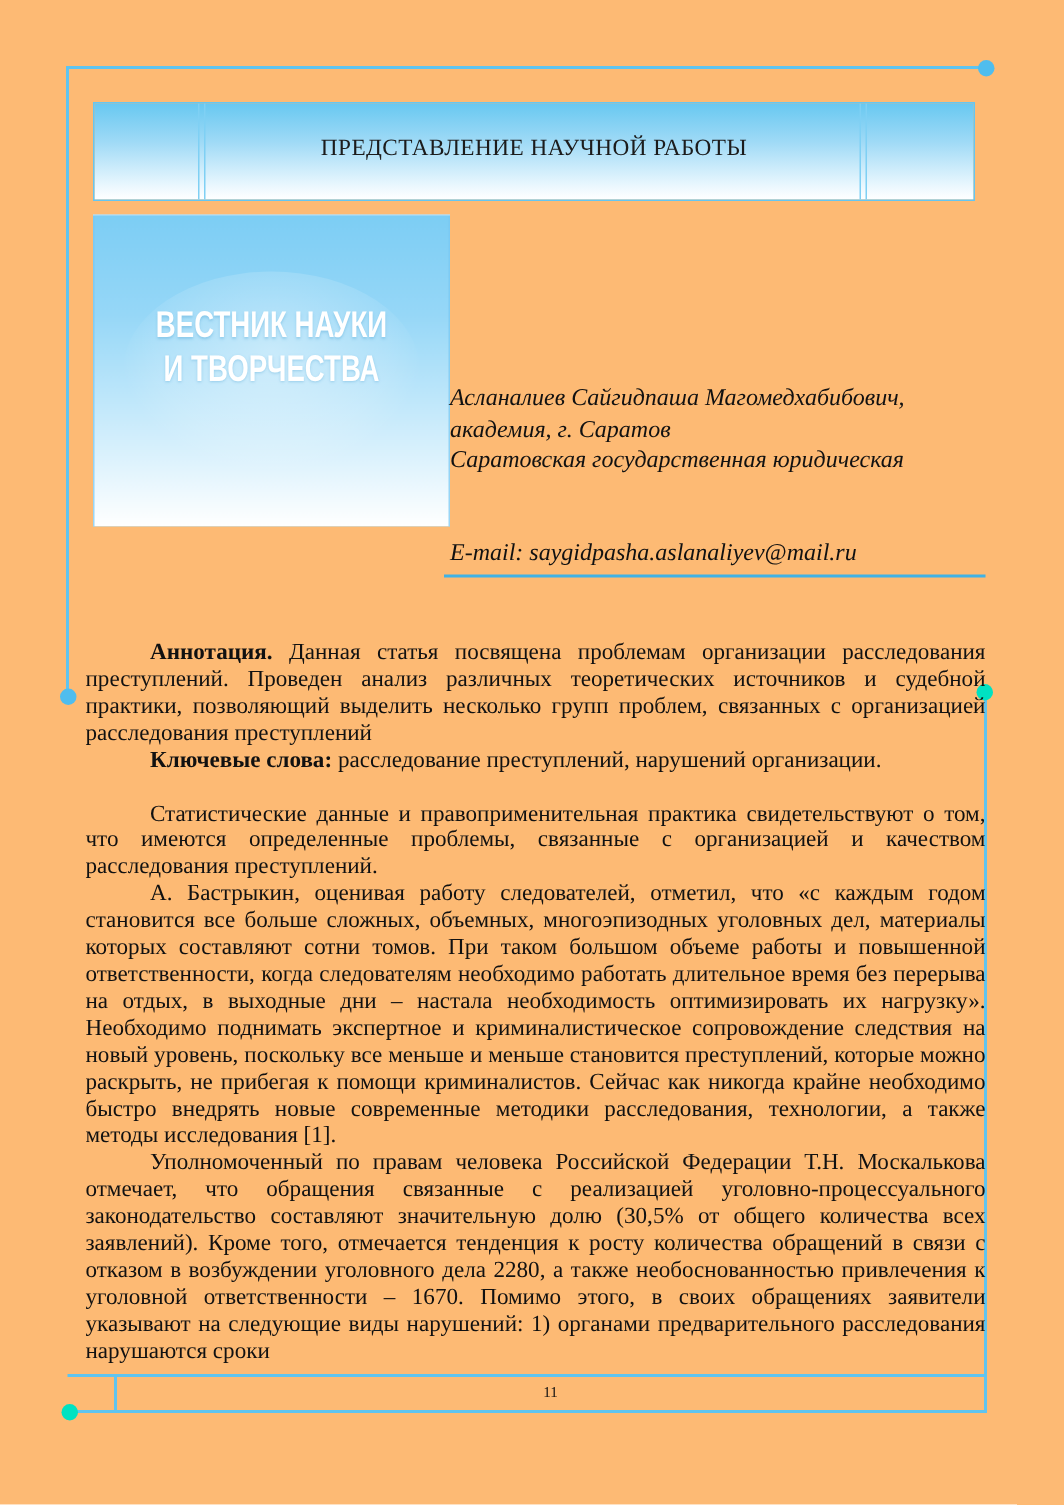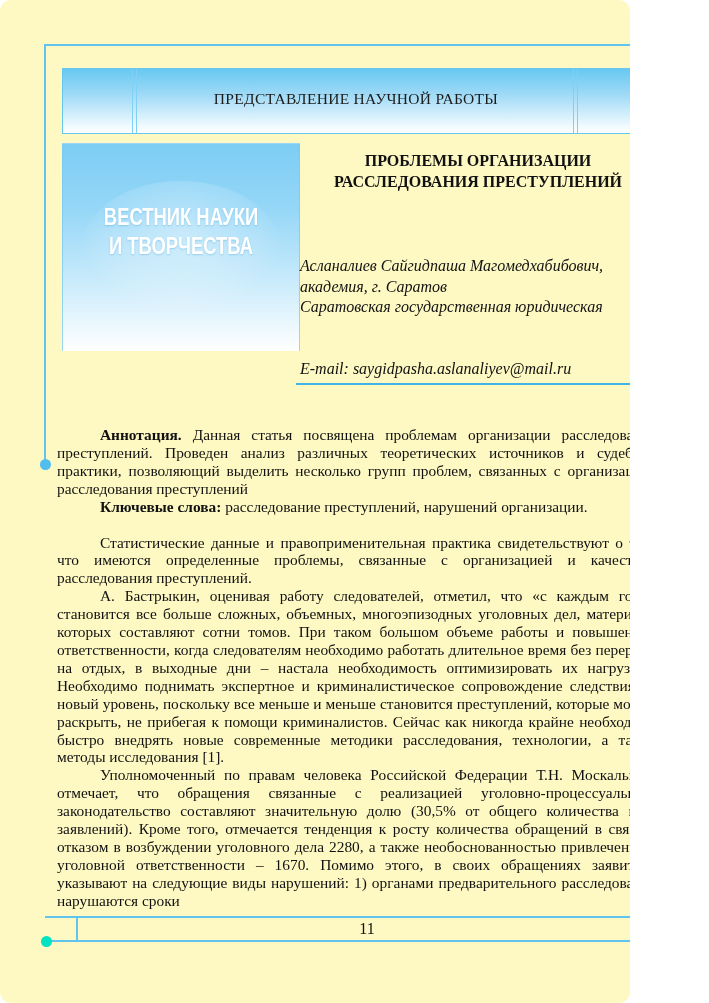--- a/index.html
+++ b/index.html
@@ -1,17 +1,17 @@
 <!DOCTYPE html>
 <html><head>
 <meta charset="utf-8">
 <style>
   html,body{margin:0;padding:0;background:#ffffff;}
-  #page{position:relative;width:630px;height:1003px;background:#fef9c3;overflow:hidden;
-        font-family:"Liberation Serif",serif;color:#1a1a1a;border-radius:11px;}
+  #page{position:relative;width:709px;height:1003px;background:#fdba74;overflow:hidden;
+        font-family:"Liberation Serif",serif;color:#1a1a1a;}
 
   
   .hline,.vline{position:absolute;background:#5fc4ef;}
   .dot{position:absolute;width:11px;height:11px;border-radius:50%;}
   .dot.blue{background:#4fbdee;}
   .dot.teal{background:#00e2c2;}
 
   
   .header-box{position:absolute;left:62px;top:68px;width:586px;height:64px;
       border:1px solid #66c6f0;
@@ -44,21 +44,21 @@
 
   
   .content{position:absolute;left:57px;top:392px;width:600px;height:528px;overflow:hidden;margin-top:34px;}
   .content p{margin:0;text-align:justify;text-indent:43px;
       font-size:15.4px;line-height:17.9px;color:#111;}
   .content .gap{height:18px;}
   .b{font-weight:bold;}
 
   
   .page-number{position:absolute;left:77px;top:918px;width:580px;height:22px;
-      text-align:center;font-size:16px;line-height:22px;color:#111;}
+      text-align:center;font-size:10px;line-height:22px;color:#111;}
 </style>
 </head>
 <body>
 
 <div id="page">
 
   <div class="hline" style="left:45px;top:44px;width:612px;height:2px;"></div>
   <div class="vline" style="left:44px;top:44px;width:2px;height:417px;"></div>
   <div class="dot blue" style="left:652px;top:40px;"></div>
   <div class="dot blue" style="left:40px;top:459px;"></div>
@@ -73,24 +73,20 @@
     <div class="header-title">ПРЕДСТАВЛЕНИЕ НАУЧНОЙ РАБОТЫ</div>
   </div>
 
   <div class="logo-box">
     <div class="logo-text">
       <div>ВЕСТНИК НАУКИ</div>
       <div>И ТВОРЧЕСТВА</div>
     </div>
   </div>
 
-  <div class="article-title">
-    <div>ПРОБЛЕМЫ ОРГАНИЗАЦИИ</div>
-    <div>РАССЛЕДОВАНИЯ ПРЕСТУПЛЕНИЙ</div>
-  </div>
 
   <div class="author-block">
     <div>Асланалиев Сайгидпаша Магомедхабибович,</div>
     <div>академия, г. Саратов</div>
     <div>Саратовская государственная юридическая</div>
   </div>
 
   <div class="email-line">E-mail: saygidpasha.aslanaliyev@mail.ru</div>
   <div class="email-underline"></div>
 

